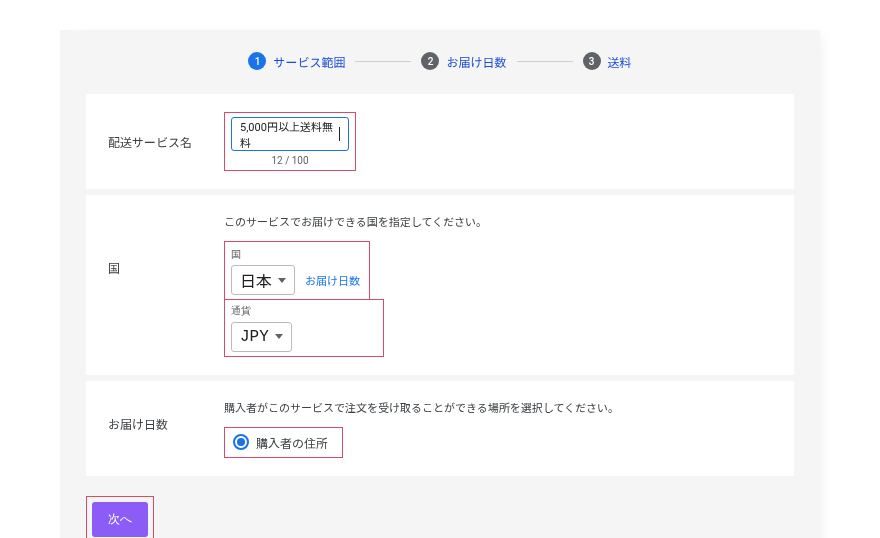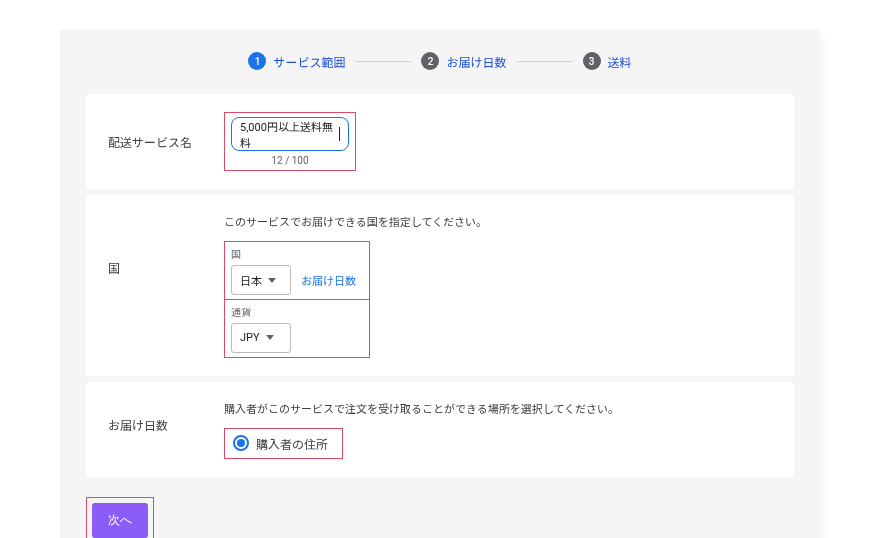--- a/index.html
+++ b/index.html
@@ -76,21 +76,21 @@
     .hl {
       border: 1.5px solid #d94b6b;
       padding: 4px 6px;
       display: inline-block;
     }
     .hl + .hl { margin-top: -1.5px; }
     
     .input-outline {
       position: relative;
       border: 1.5px solid #1a73e8;
-      border-radius: 8px;
+      border-radius: 3px;
       height: 34px;
       width: 118px;
       display: flex;
       align-items: center;
       padding: 0 8px;
       font-size: 11px;
       color: #202124;
       background: #fff;
     }
     .caret {
@@ -115,21 +115,21 @@
       margin-bottom: 4px;
     }
     .select-box {
       border: 1px solid #bbb;
       border-radius: 3px;
       height: 30px;
       padding: 0 8px;
       display: inline-flex;
       align-items: center;
       gap: 6px;
-      font-size: 11px;
+      font-size: 16px;
       color: #202124;
       background: #fff;
       min-width: 60px;
       cursor: pointer;
     }
     .dropdown-triangle {
       width: 0; height: 0;
       border-left: 4px solid transparent;
       border-right: 4px solid transparent;
       border-top: 5px solid #5f6368;
@@ -224,21 +224,21 @@
         <div class="hl" style="width:146px;">
           <div class="field-label">国</div>
           <div class="row-inline">
             <div class="select-box">
               <span>日本</span>
               <span class="dropdown-triangle"></span>
             </div>
             <span class="add-country-link">お届け日数</span>
           </div>
         </div>
-        <div class="hl" style="width:146px;">
+        <div class="hl" style="width:160px;font-family:Liberation Mono, monospace;">
           <div class="field-label">通貨</div>
           <div class="select-box">
             <span>JPY</span>
             <span class="dropdown-triangle"></span>
           </div>
         </div>
       </div>
     </div>
   </div>
 

